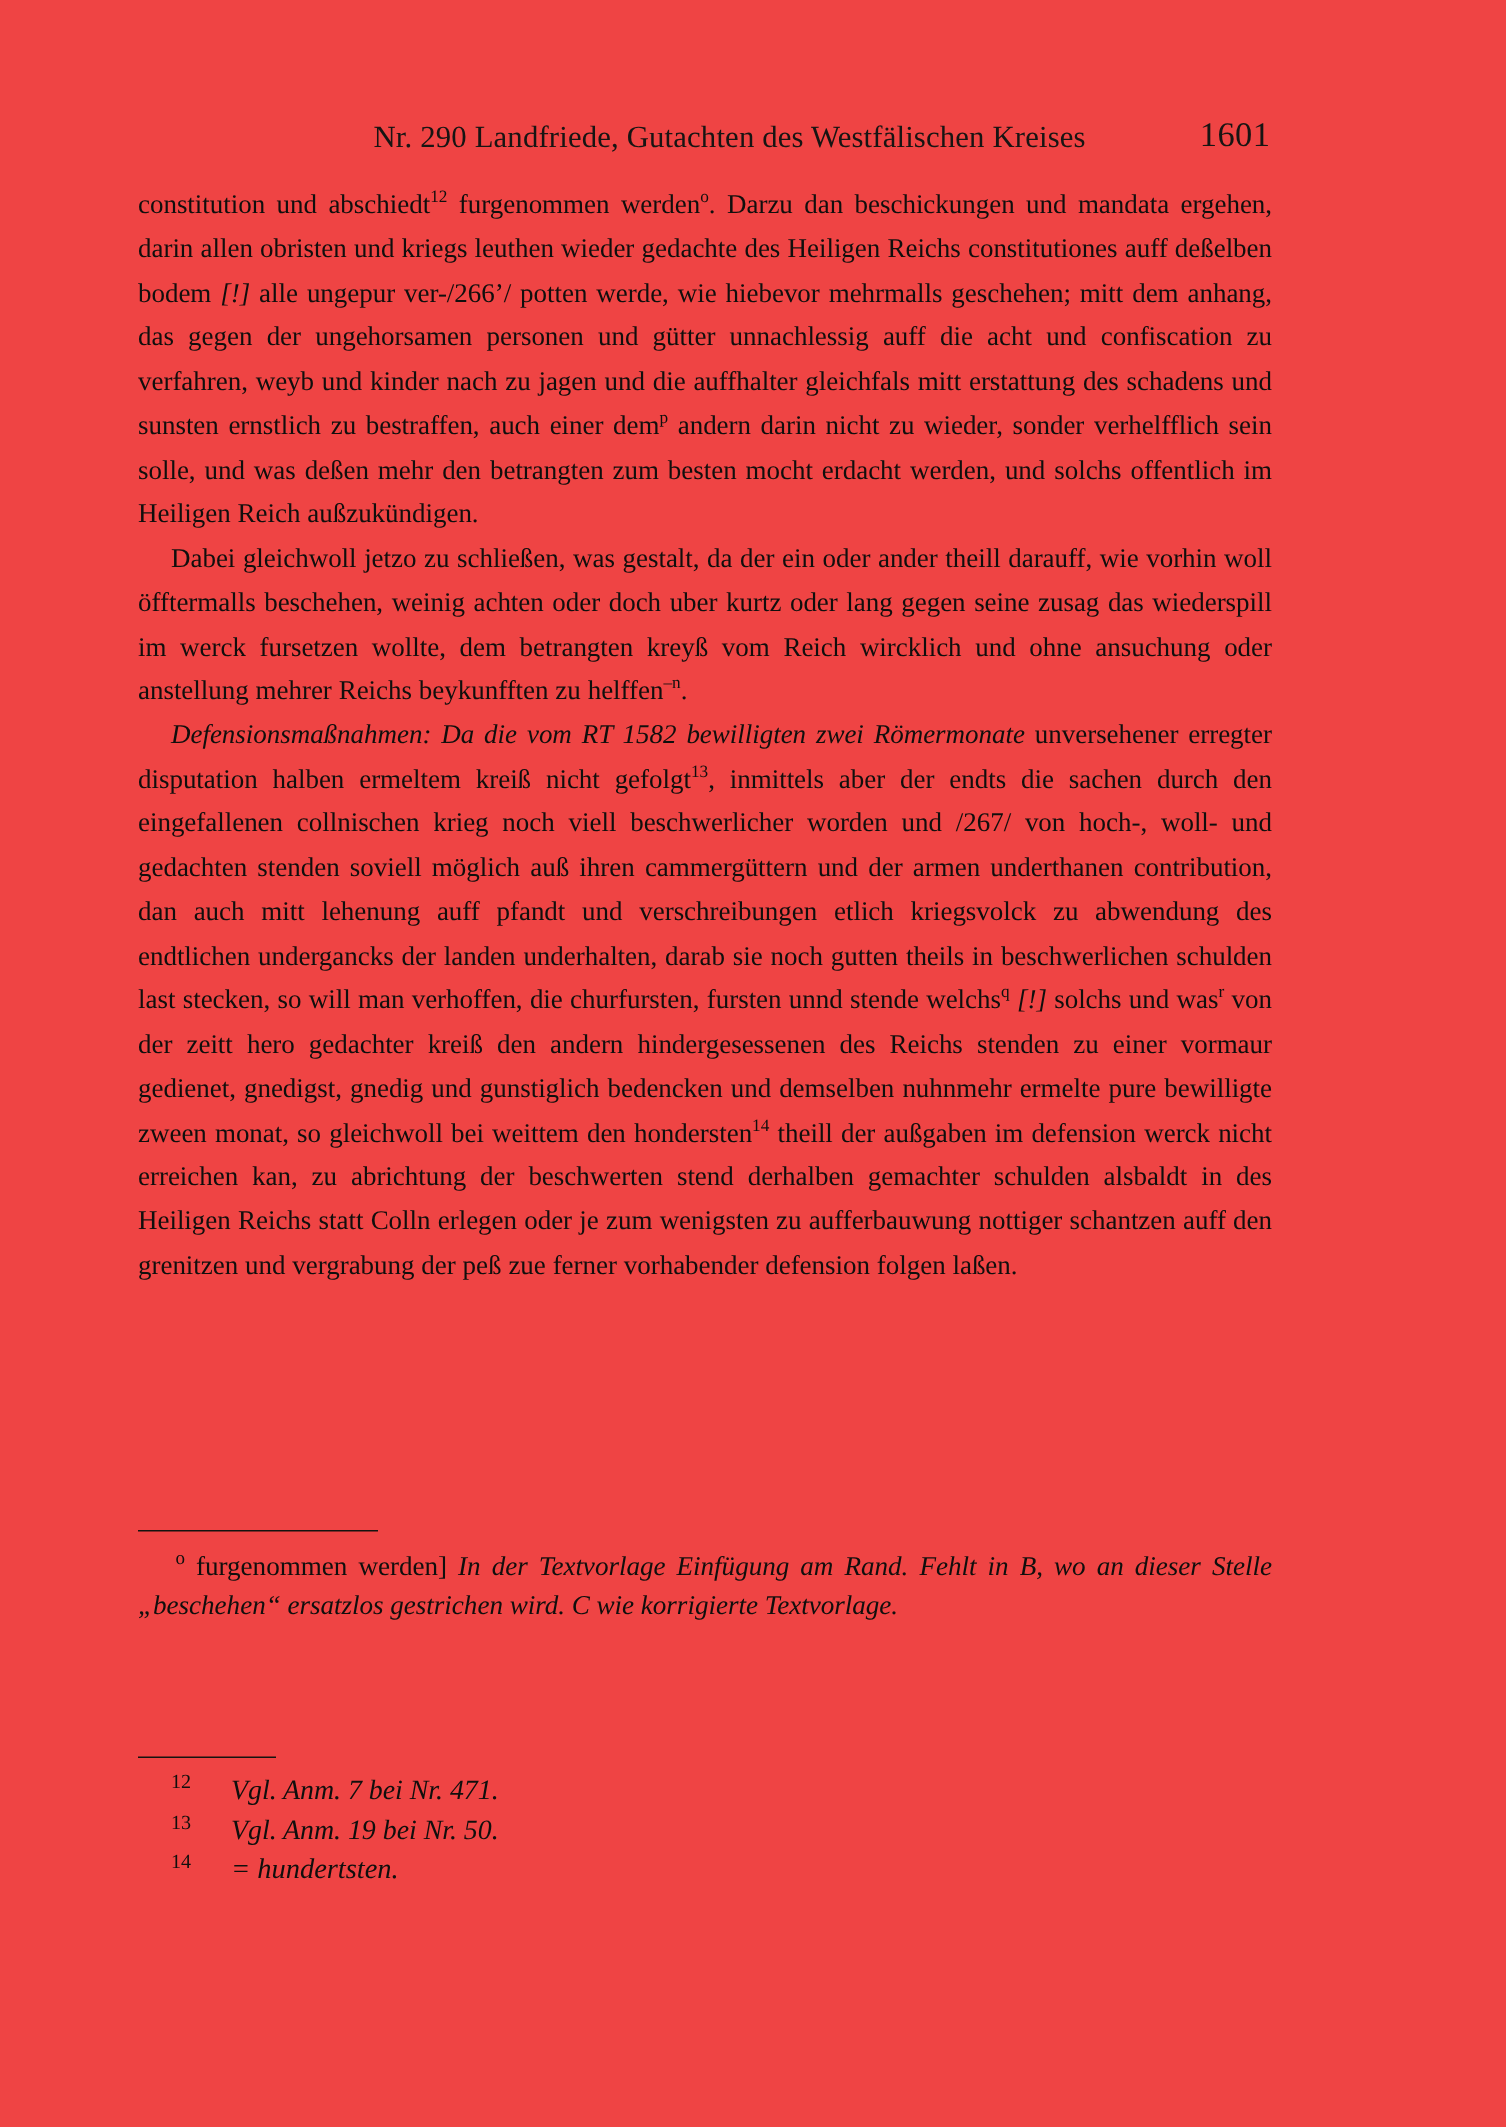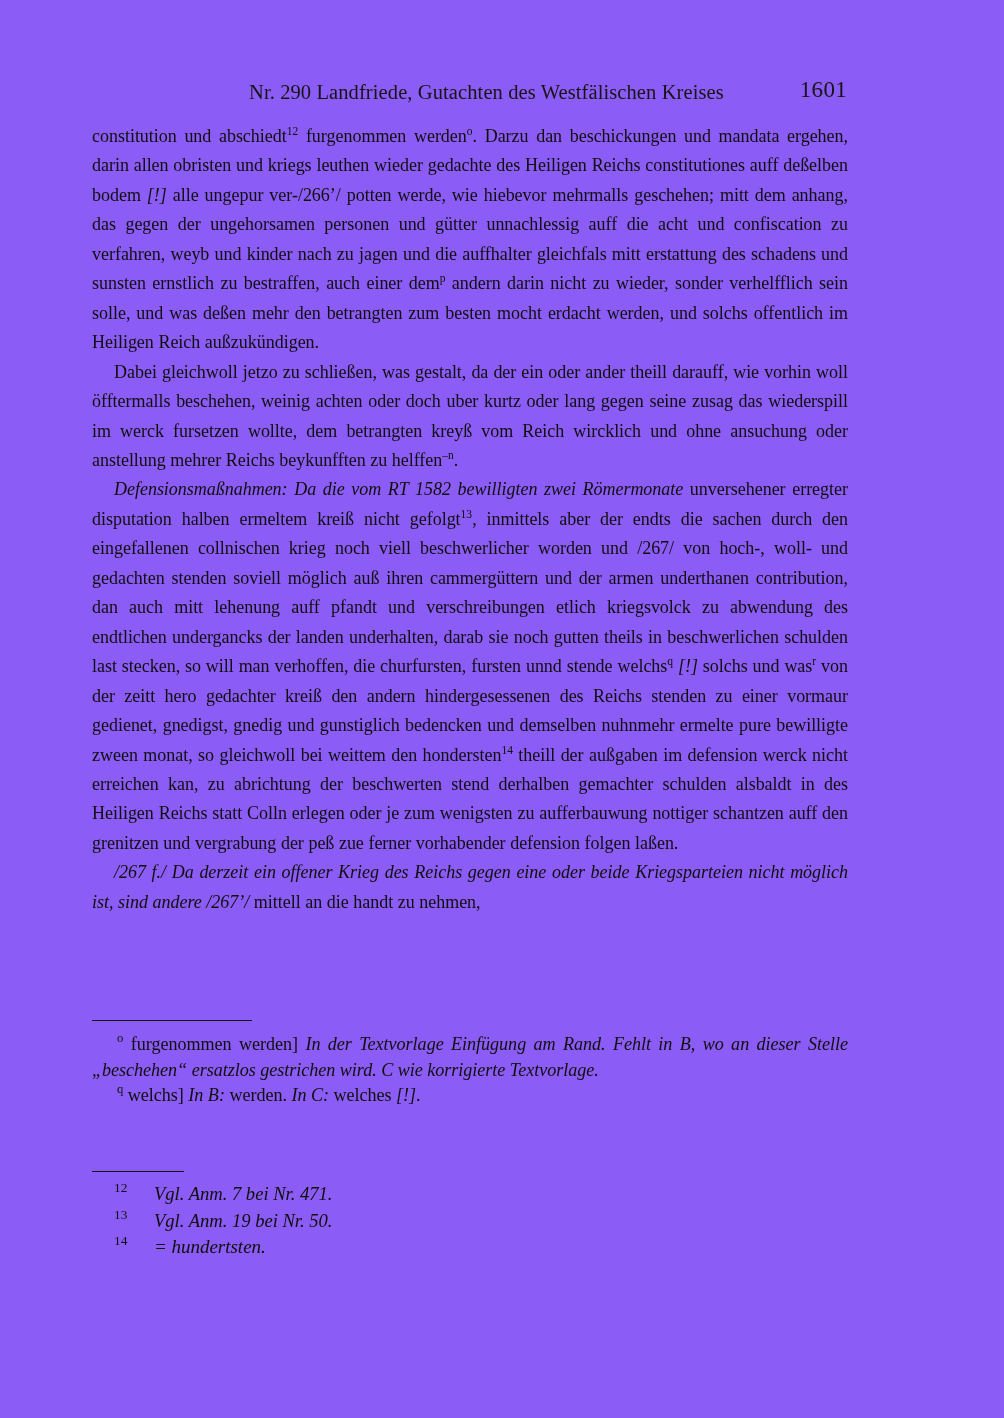--- a/index.html
+++ b/index.html
@@ -14,21 +14,21 @@
     position: relative;
     font-family: "Liberation Serif", "DejaVu Serif", serif;
     color: #100f0d;
     overflow: hidden;
   }
   .page {
     position: absolute;
     left: 0; top: 0;
     width: 1004px;
     height: 1418px;
-    background: #8b5cf6;
+    background: #ef4444;
   }
 
   
   .runhead {
     position: absolute;
     left: 92px;
     top: 78px;
     width: 755px;
     height: 28px;
     font-size: 20.5px;
@@ -158,31 +158,29 @@
   </div>
 
   <div class="body-block">
 
     <p class="tx"><span>constitution und abschiedt</span><sup class="mk">12</sup><span> furgenommen werden</span><sup class="mk">o</sup><span>. Darzu dan beschickungen und mandata ergehen, darin allen obristen und kriegs leuthen wieder gedachte des Heiligen Reichs constitutiones auff deßelben bodem </span><span class="it">[!]</span><span> alle ungepur ver-/266’/ potten werde, wie hiebevor mehrmalls geschehen; mitt dem anhang, das gegen der ungehorsamen personen und gütter unnachlessig auff die acht und confiscation zu verfahren, weyb und kinder nach zu jagen und die auffhalter gleichfals mitt erstattung des schadens und sunsten ernstlich zu bestraffen, auch einer dem</span><sup class="mk">p</sup><span> andern darin nicht zu wieder, sonder verhelfflich sein solle, und was deßen mehr den betrangten zum besten mocht erdacht werden, und solchs offentlich im Heiligen Reich außzukündigen.</span></p>
 
     <p class="tx indent"><span>Dabei gleichwoll jetzo zu schließen, was gestalt, da der ein oder ander theill darauff, wie vorhin woll öfftermalls beschehen, weinig achten oder doch uber kurtz oder lang gegen seine zusag das wiederspill im werck fursetzen wollte, dem betrangten kreyß vom Reich wircklich und ohne ansuchung oder anstellung mehrer Reichs beykunfften zu helffen</span><sup class="mk">–n</sup><span>.</span></p>
 
     <p class="tx indent"><span class="it">Defensionsmaßnahmen: Da die vom RT 1582 bewilligten zwei Römermonate</span><span> unversehener erregter disputation halben ermeltem kreiß nicht gefolgt</span><sup class="mk">13</sup><span>, inmittels aber der endts die sachen durch den eingefallenen collnischen krieg noch viell beschwerlicher worden und /267/ von hoch-, woll- und gedachten stenden soviell möglich auß ihren cammergüttern und der armen underthanen contribution, dan auch mitt lehenung auff pfandt und verschreibungen etlich kriegsvolck zu abwendung des endtlichen undergancks der landen underhalten, darab sie noch gutten theils in beschwerlichen schulden last stecken, so will man verhoffen, die churfursten, fursten unnd stende welchs</span><sup class="mk">q</sup> <span class="it">[!]</span><span> solchs und was</span><sup class="mk">r</sup><span> von der zeitt hero gedachter kreiß den andern hindergesessenen des Reichs stenden zu einer vormaur gedienet, gnedigst, gnedig und gunstiglich bedencken und demselben nuhnmehr ermelte pure bewilligte zween monat, so gleichwoll bei weittem den hondersten</span><sup class="mk">14</sup><span> theill der außgaben im defension werck nicht erreichen kan, zu abrichtung der beschwerten stend derhalben gemachter schulden alsbaldt in des Heiligen Reichs statt Colln erlegen oder je zum wenigsten zu aufferbauwung nottiger schantzen auff den grenitzen und vergrabung der peß zue ferner vorhabender defension folgen laßen.</span></p>
 
-    <p class="tx indent"><span class="it">/267 f./ Da derzeit ein offener Krieg des Reichs gegen eine oder beide Kriegsparteien nicht möglich ist, sind andere /267’/</span><span> mittell an die handt zu nehmen,</span></p>
 
   </div>
 
   <div class="apparatus">
     <div class="rule-app"></div>
 
     <p class="note"><span class="lab">o</span><span class="lem"> furgenommen werden] </span><span class="cmt">In der Textvorlage Einfügung am Rand. Fehlt in B, wo an dieser Stelle „beschehen“ ersatzlos gestrichen wird. C wie korrigierte Textvorlage.</span></p>
 
 
-    <p class="note"><span class="lab">q</span><span class="lem"> welchs] </span><span class="cmt">In B:</span><span class="lem"> werden. </span><span class="cmt">In C:</span><span class="lem"> welches </span><span class="cmt">[!]</span><span class="lem">.</span></p>
 
   </div>
 
   <div class="footnotes">
     <div class="rule-fn"></div>
 
     <div class="fn-row">
       <span class="fn-num">12</span>
       <span class="fn-txt">Vgl. Anm. 7 bei Nr. 471.</span>
     </div>

